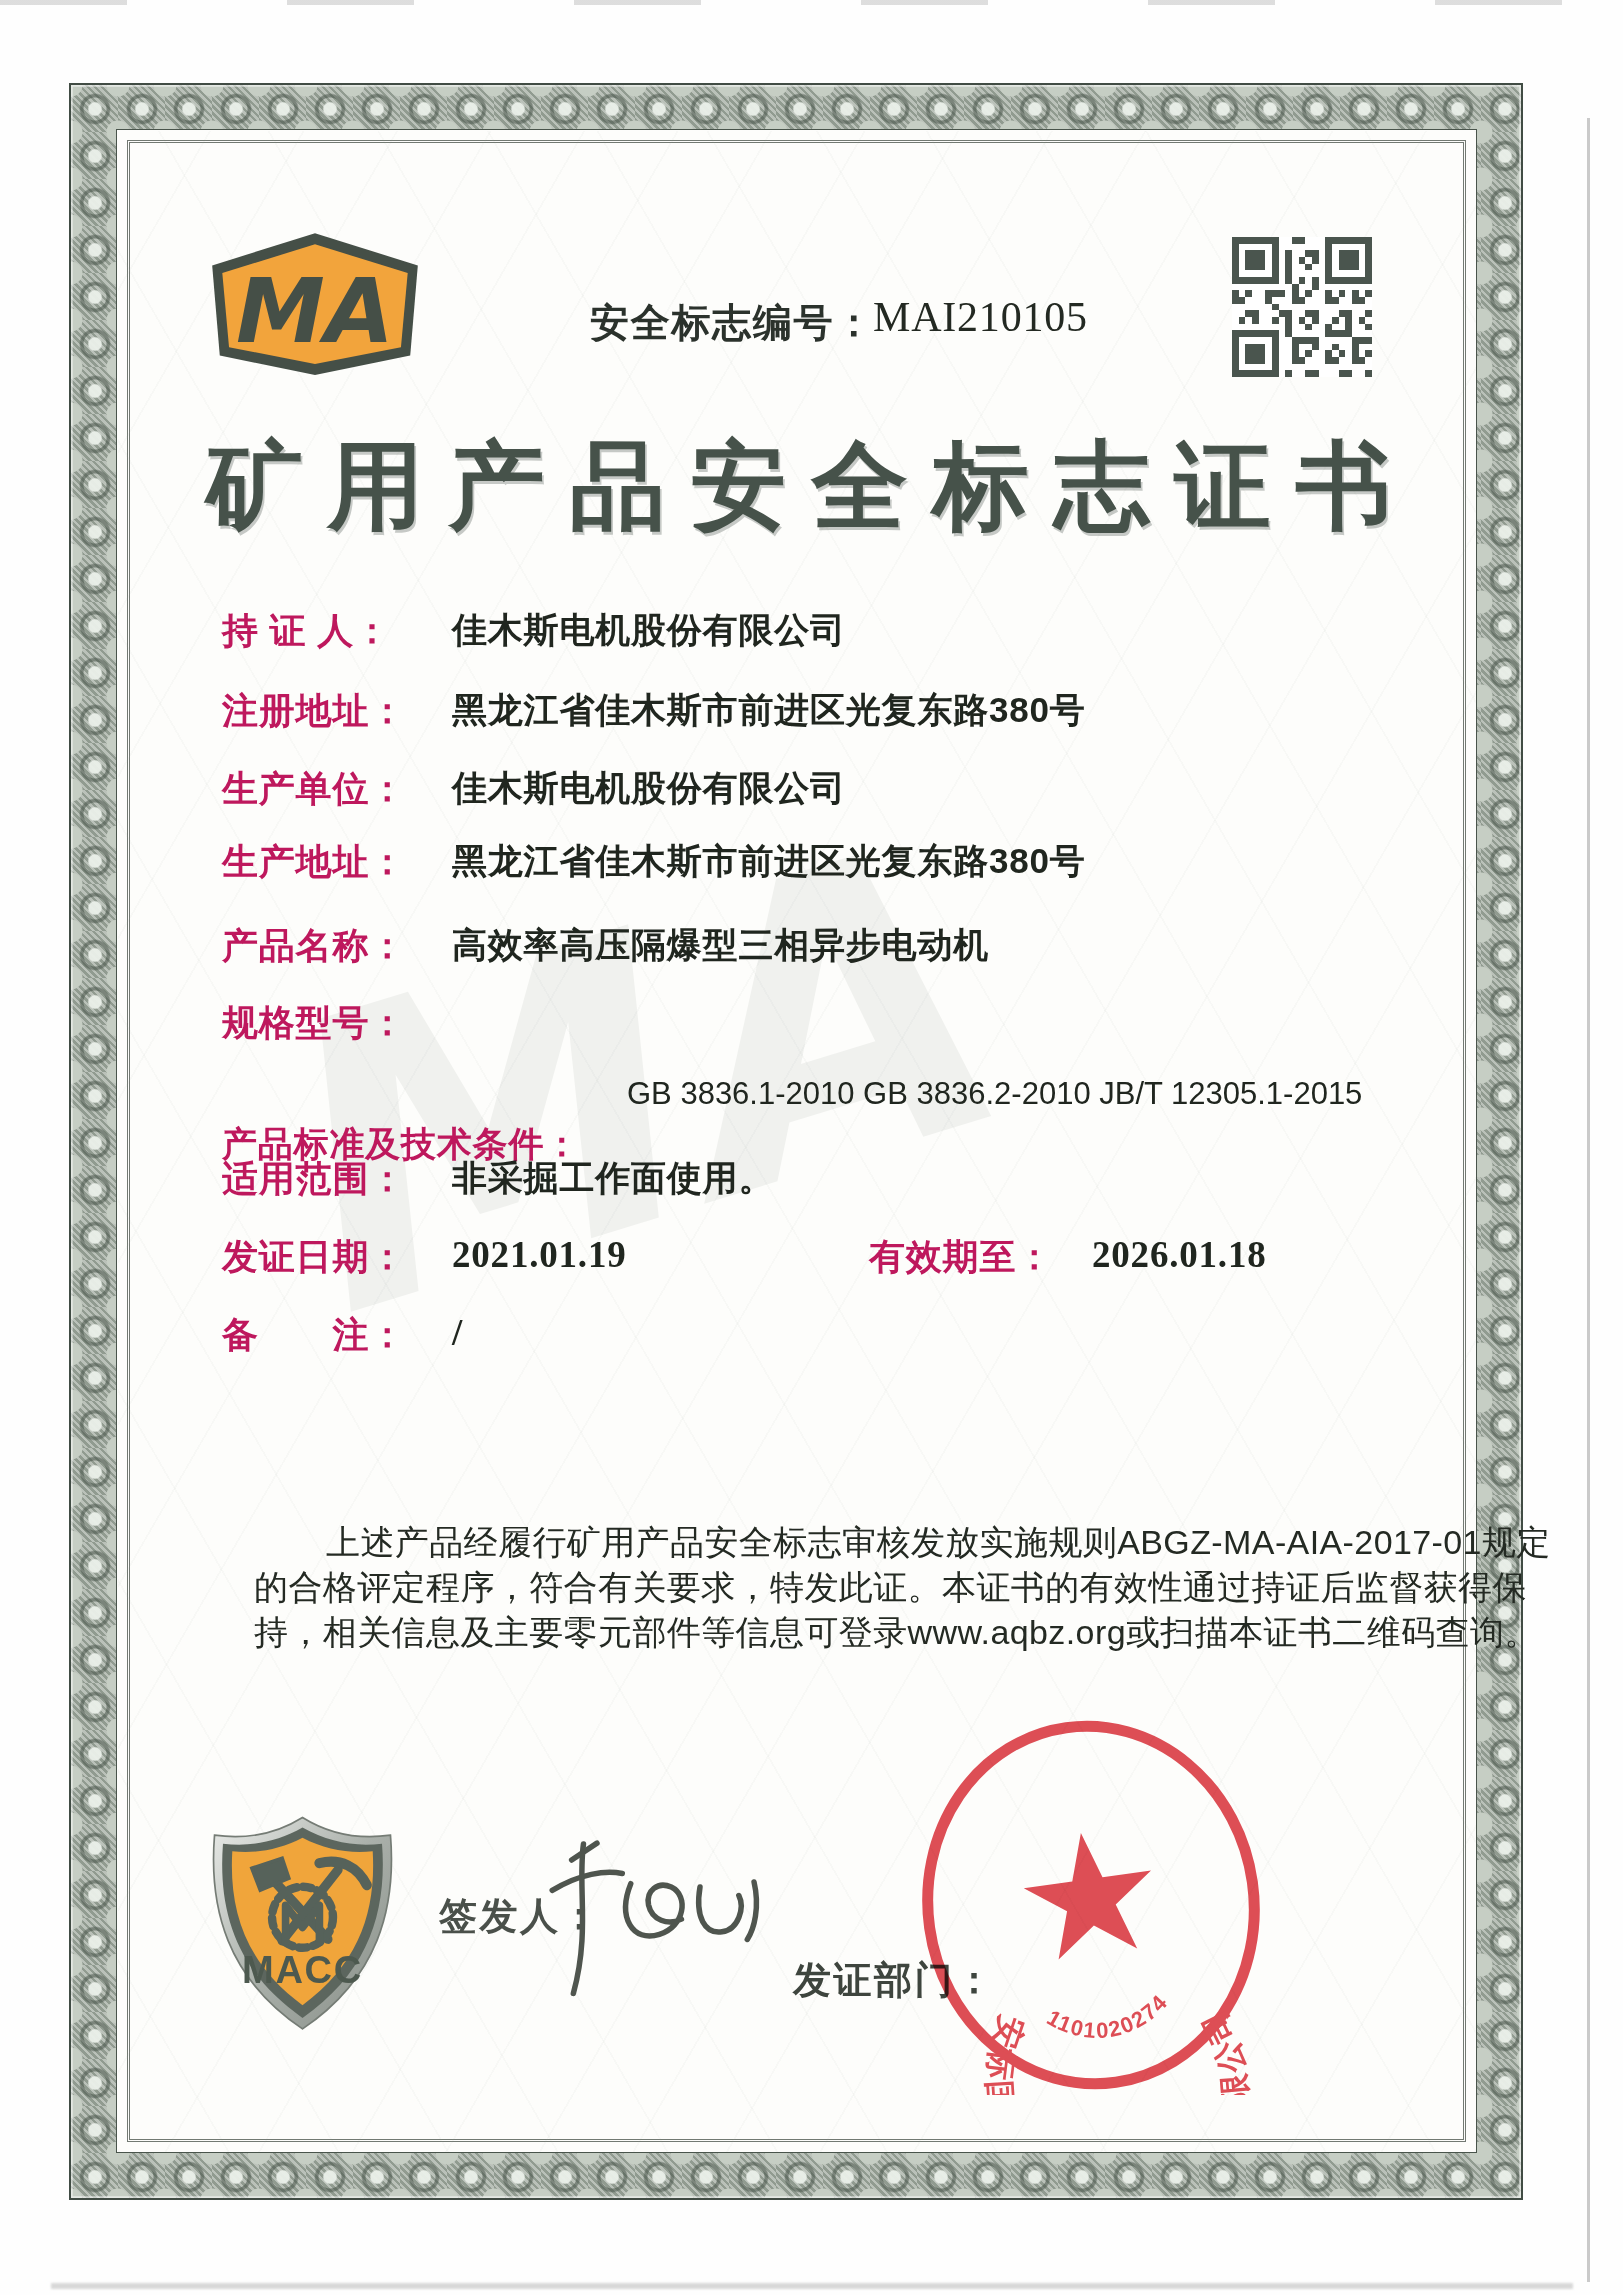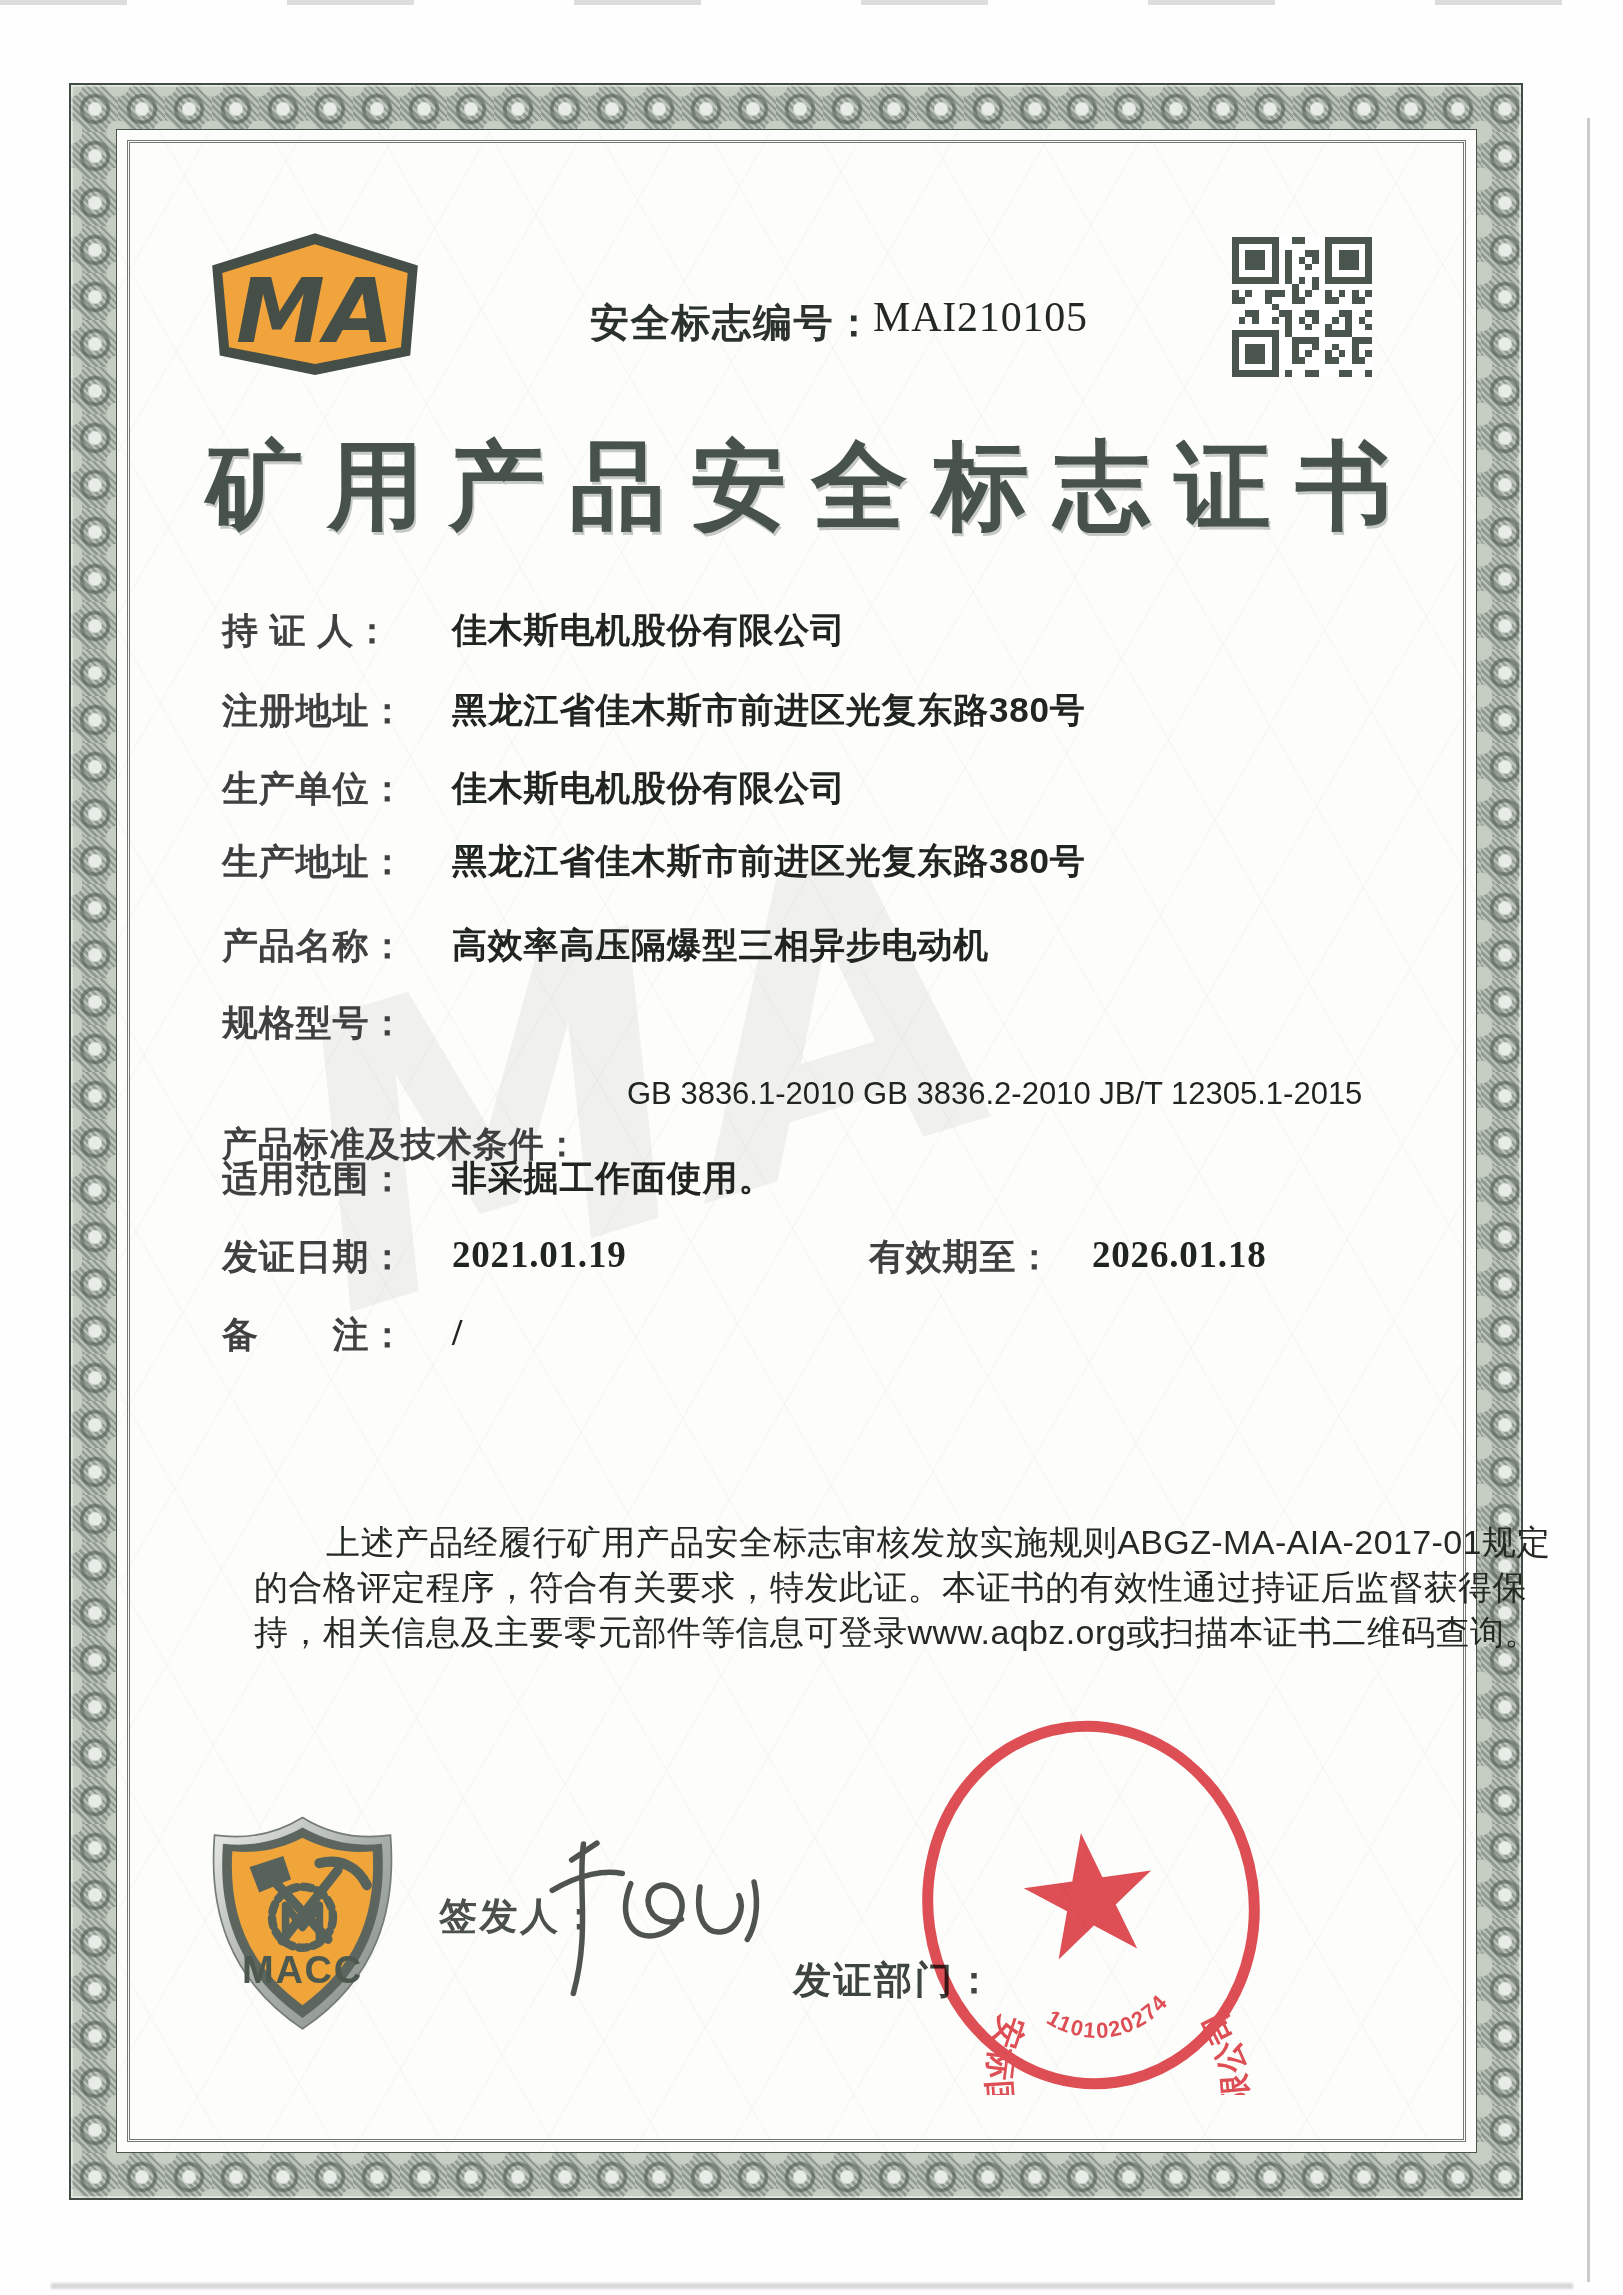--- a/index.html
+++ b/index.html
@@ -57,21 +57,21 @@
   
   .cert-title{
     position:absolute;left:118px;top:431px;width:1387px;text-align:center;
     font-size:96px;font-weight:700;color:#46524a;letter-spacing:25px;line-height:1.15;
     font-family:"DejaVu Serif","Liberation Serif",serif;
     text-shadow:1.7px 2.5px 0 rgba(58,68,60,.28);
     white-space:nowrap;
   }
   
   .cert-row{position:absolute;left:0;width:1623px;height:44px;}
-  .row-label{position:absolute;left:222px;font-size:36px;font-weight:800;color:#404040;letter-spacing:0.8px;white-space:nowrap;}
+  .row-label{position:absolute;left:222px;font-size:36px;font-weight:800;color:#be185d;letter-spacing:0.8px;white-space:nowrap;}
   .row-value{position:absolute;left:452px;font-size:35px;font-weight:700;color:#20261f;letter-spacing:0.8px;white-space:nowrap;}
   .row-long .row-label{font-size:35px;margin-top:45px;}
   .row-long .row-value{left:627px;font-size:31px;font-weight:400;letter-spacing:0;text-align:right;}
   .val-serif{font-family:"Liberation Serif","DejaVu Serif",serif;font-weight:600;font-size:37px;}
   .label2{left:869px;}
   .value2{left:1092px;}
   
   .stmt{position:absolute;font-size:34px;color:#242a23;letter-spacing:0.4px;white-space:nowrap;font-weight:500;}
   
   .macc-shield{position:absolute;left:201px;top:1814px;}

